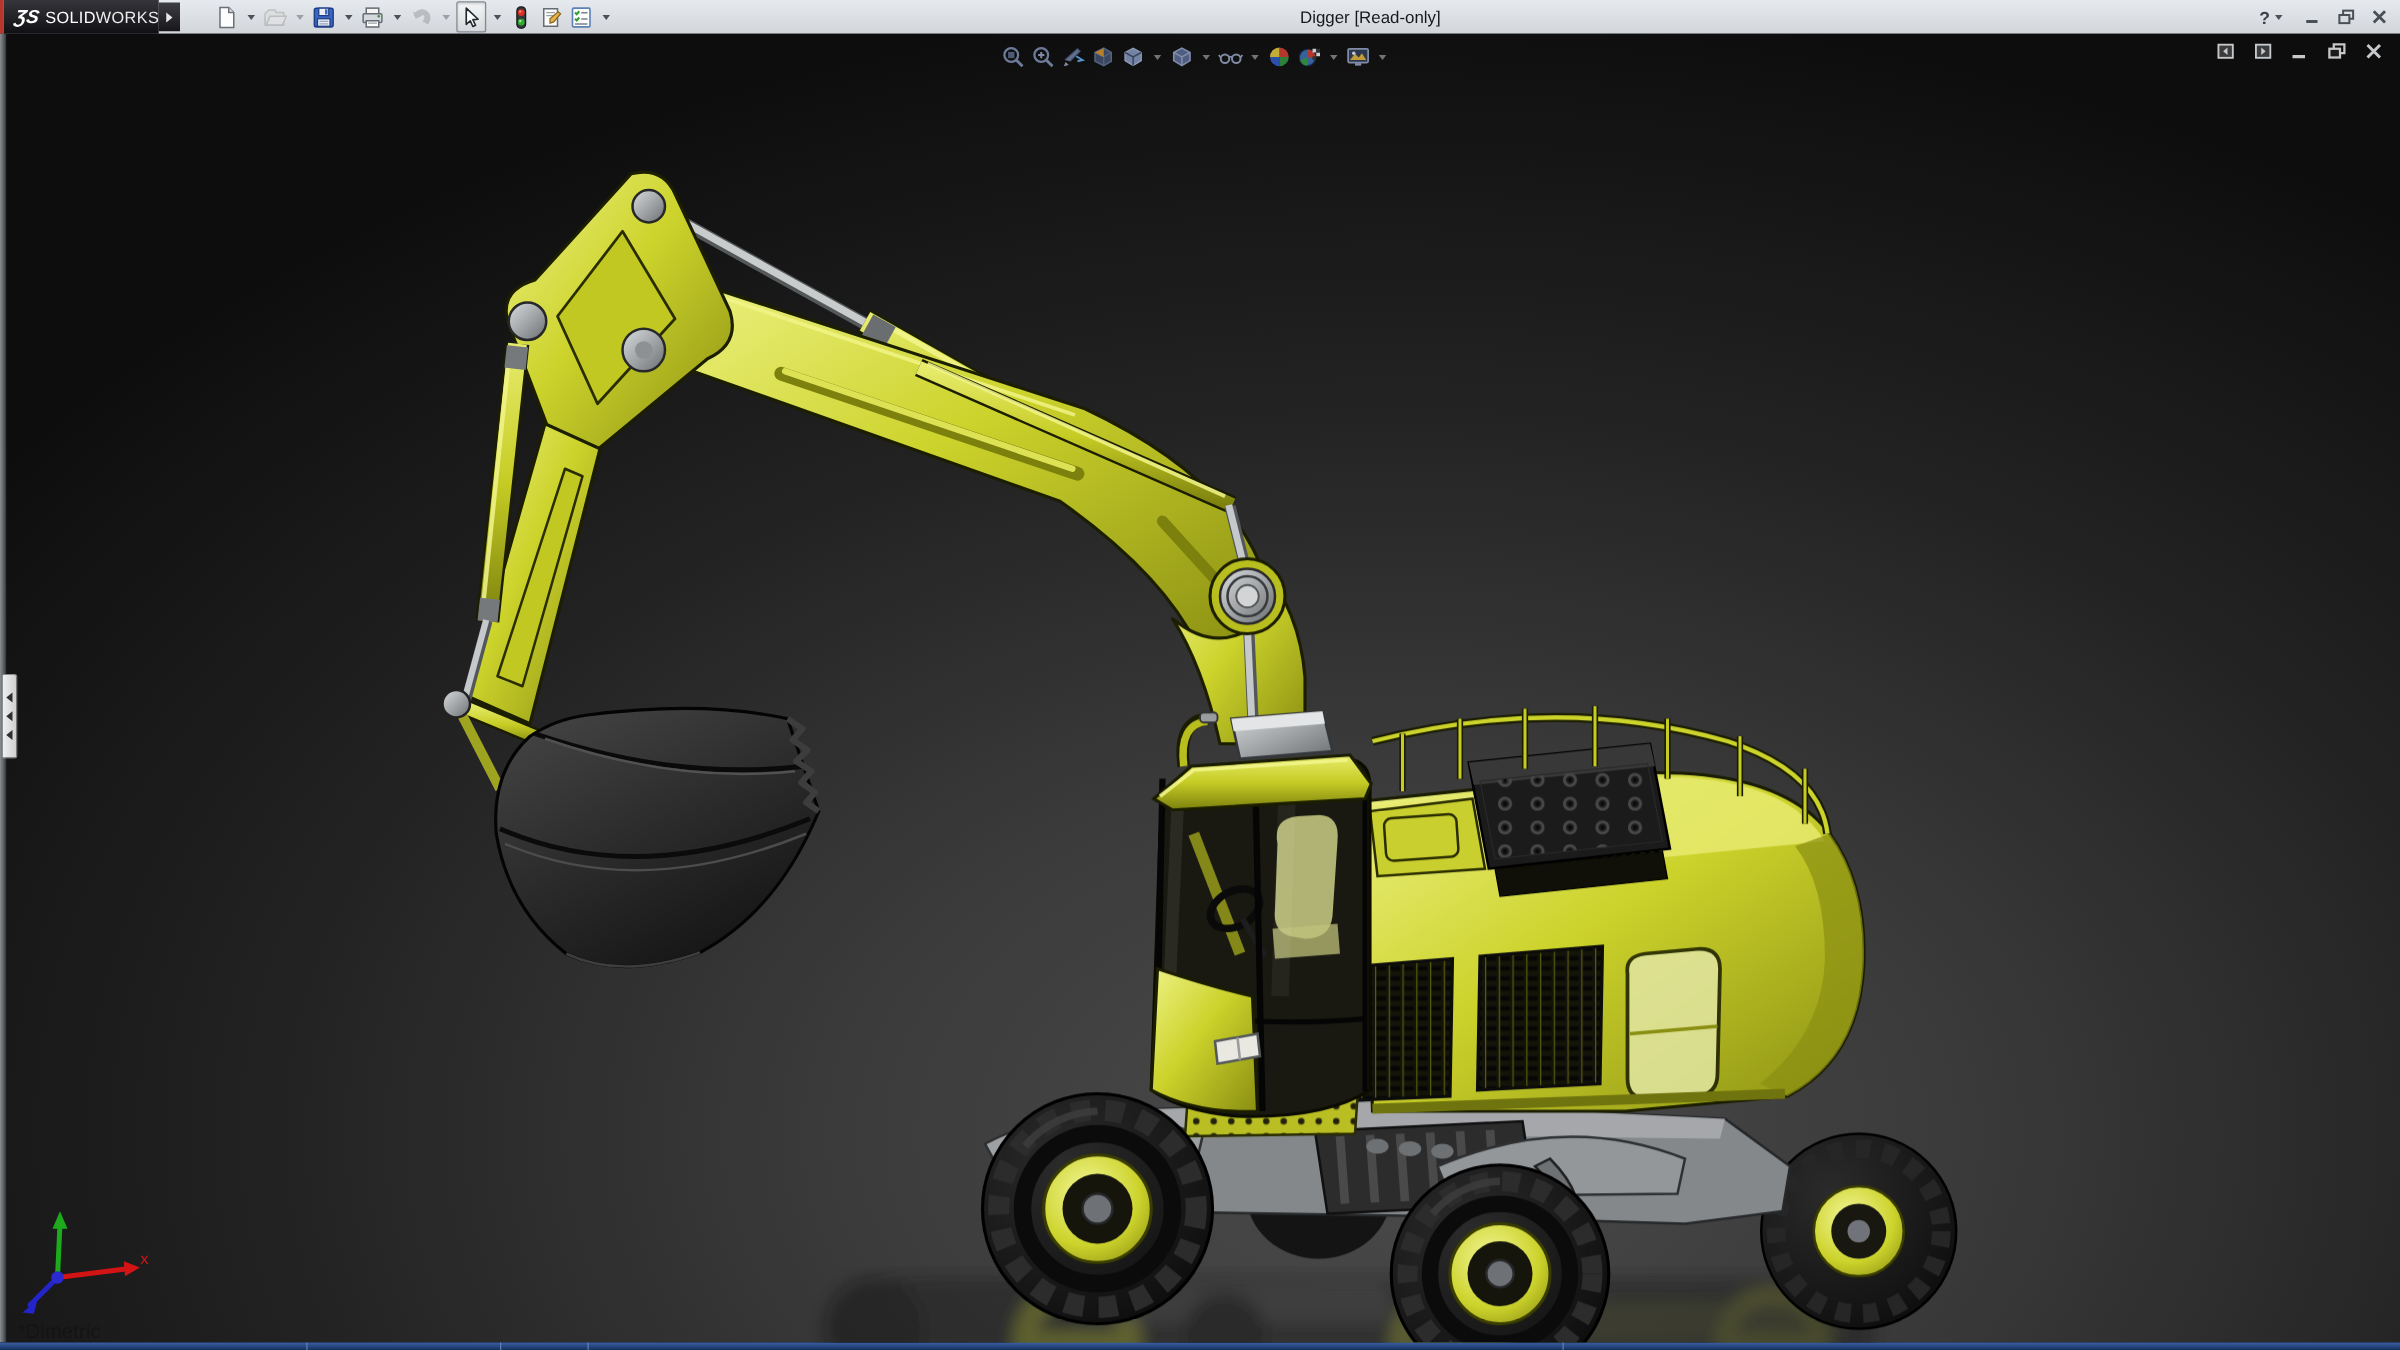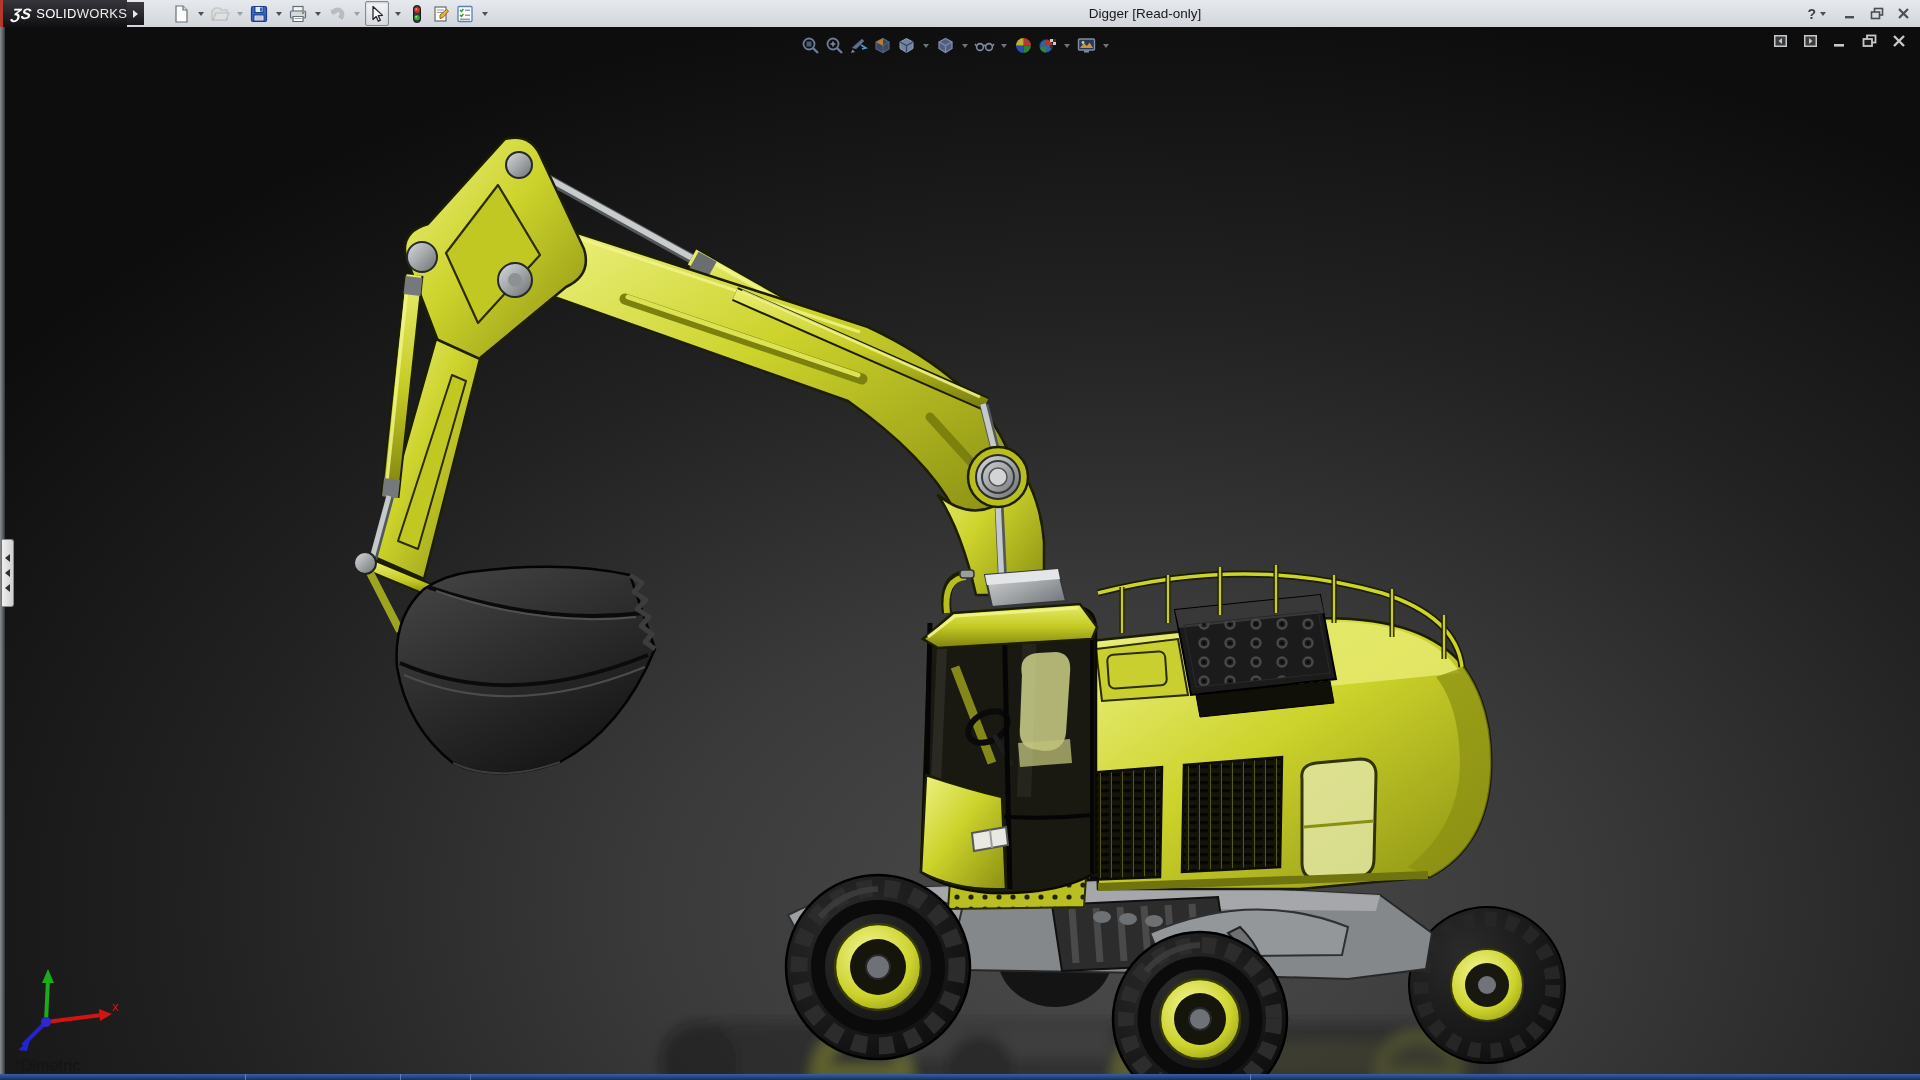--- a/index.html
+++ b/index.html
@@ -31,21 +31,21 @@
   }
   .menu-flyout .arr{width:0;height:0;border-top:4px solid transparent;border-bottom:4px solid transparent;border-left:5px solid #e8e8e8;}
   .toolbar{position:absolute;left:170px;top:0;height:27px;display:flex;align-items:center;}
   .tbtn{display:flex;align-items:center;height:23px;padding:0 1px;margin-right:2px;border-radius:2px;}
   .tbtn svg{width:20px;height:20px;display:block;}
   .tbtn.disabled svg{opacity:.38;filter:grayscale(.9);}
   .tbtn.active-tool{border:1px solid #848a91;background:linear-gradient(#f4f5f7,#d7dadd);box-shadow:inset 0 1px 2px rgba(0,0,0,.18);}
   .caret{width:0;height:0;border-left:3.5px solid transparent;border-right:3.5px solid transparent;border-top:4px solid #4c5157;margin:1px 5px 0 4px;}
   .caret.dim{border-top-color:#9aa0a6;}
   .title-text{
-    position:absolute;left:1040px;top:6px;width:210px;text-align:center;
+    position:absolute;left:1040px;top:6px;width:210px;
     font-size:13.5px;color:#17181a;
   }
   .win-controls{position:absolute;right:10px;top:0;height:27px;display:flex;align-items:center;gap:13px;}
   .win-controls .help{display:flex;align-items:center;font-size:14px;color:#3c4147;font-weight:bold;}
   .wc-glyph svg{display:block;}
 
   
   .viewport{
     position:absolute;top:27px;left:0;width:1920px;height:1047px;overflow:hidden;
     background:radial-gradient(1450px 950px ellipse at 58% 84%, #4b4b4b 0%, #3a3a3a 32%, #222222 62%, #0d0d0d 96%);

